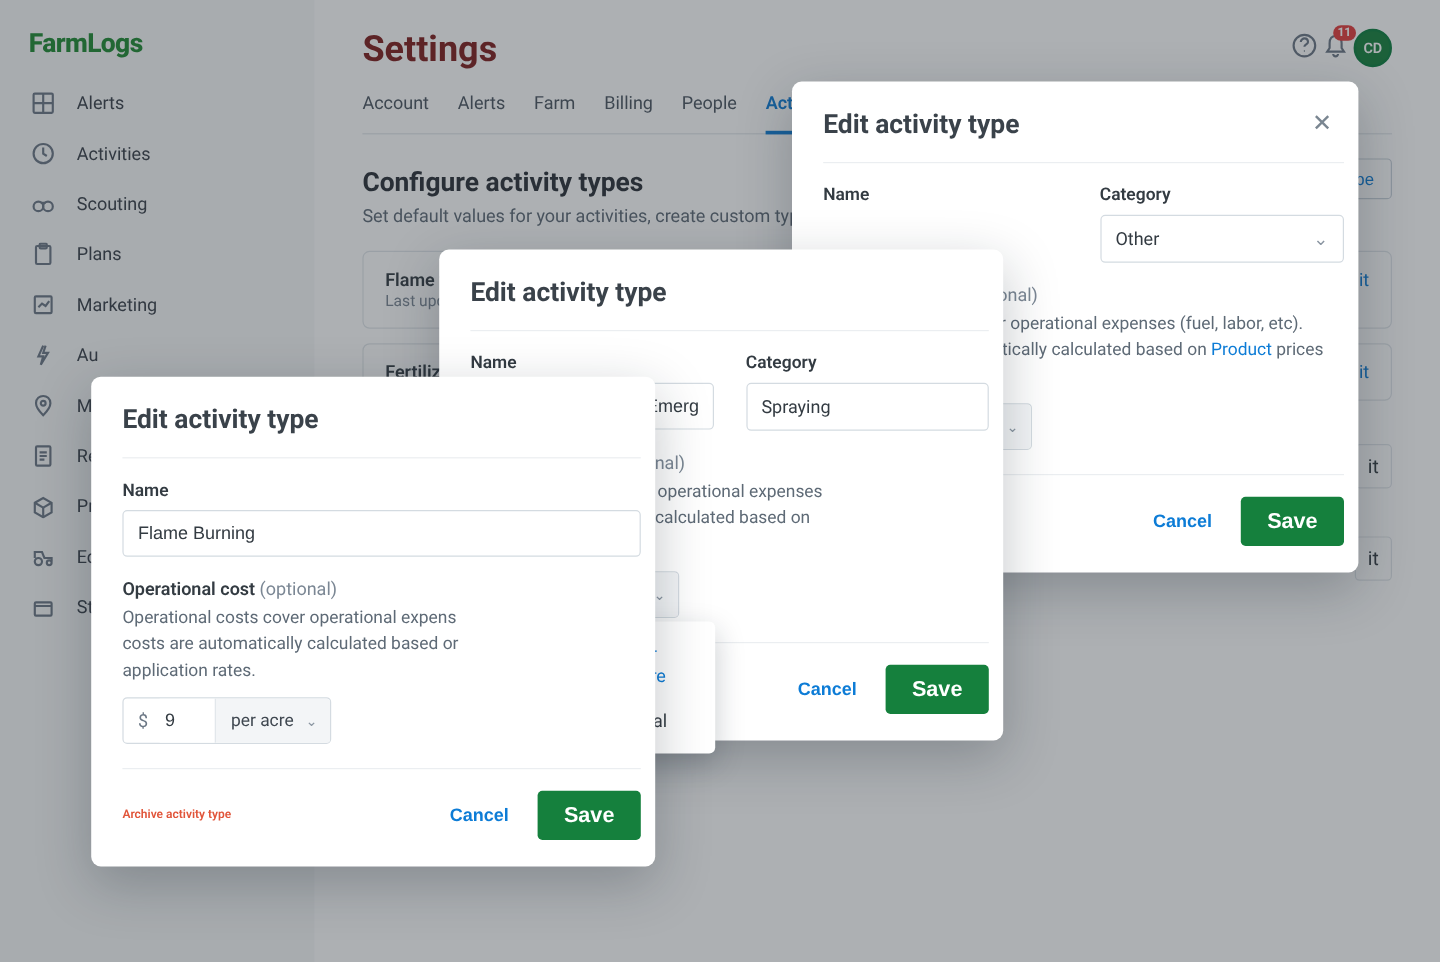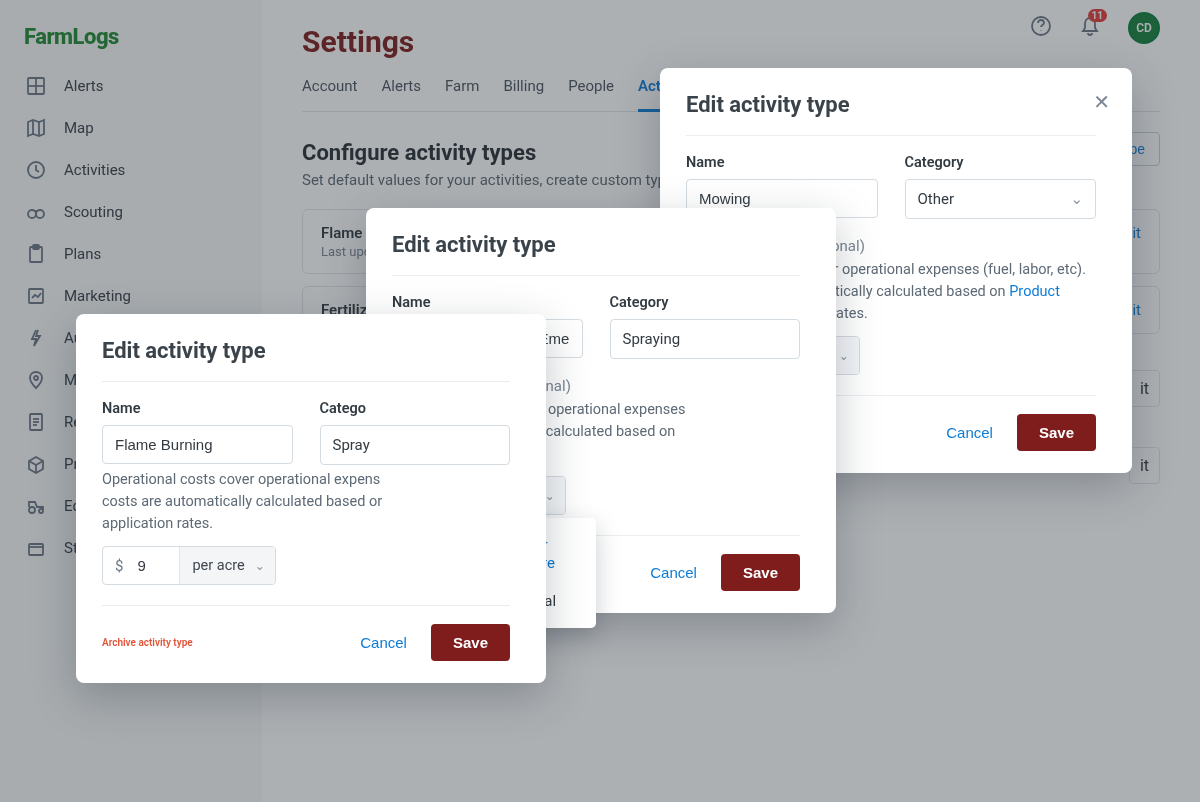--- a/index.html
+++ b/index.html
@@ -6,41 +6,41 @@
   html, body { margin:0; padding:0; font-family: -apple-system, BlinkMacSystemFont, "Segoe UI", Roboto, Helvetica, Arial, sans-serif; color:#333b42; }
   body { width:1200px; height:802px; overflow:hidden; position:relative; background:#f8f9fa; }
   .app { display:flex; width:100%; height:100%; }
   .sidebar { width:262px; background:#f7f8f9; padding:24px 0 0 0; }
   .logo { font-size:22px; font-weight:800; color:#1f8a33; padding:0 0 16px 24px; letter-spacing:-0.5px; }
   .nav-item { display:flex; align-items:center; gap:18px; padding:11px 0 11px 26px; color:#394049; font-size:15px; cursor:pointer; }
   .nav-item .icon { width:20px; height:20px; display:flex; align-items:center; justify-content:center; color:#6b7785; }
   .nav-item svg { display:block; }
   .main { flex:1; background:#ffffff; padding:24px 40px; position:relative; }
   .page-title { font-size:30px; font-weight:700; color:#7f1d1d; margin:0 0 18px 0; }
-  .topright { position:absolute; top:12px; right:40px; display:flex; align-items:center; gap:27px; }
+  .topright { position:absolute; top:24px; right:40px; display:flex; align-items:center; gap:4px; }
   .avatar { width:32px; height:32px; border-radius:50%; background:#15803d; color:#fff; display:flex; align-items:center; justify-content:center; font-size:12px; font-weight:600; border:2px solid #0c7d3e; }
   .bell-badge { position:relative; }
   .bell-badge .badge { position:absolute; top:-6px; right:-6px; background:#e23b3b; color:#fff; font-size:10px; font-weight:700; border-radius:8px; padding:1px 4px; min-width:14px; text-align:center; }
   .tabs { display:flex; gap:24px; border-bottom:1px solid #e1e6ea; font-size:15px; color:#4b5560; }
   .tabs .tab { padding:0 0 14px 0; cursor:pointer; }
   .tabs .tab.active { color:#0d7cd6; border-bottom:3px solid #0d7cd6; font-weight:600; margin-bottom:-1px; }
   .section-title { font-size:22px; font-weight:700; margin:28px 0 6px 0; color:#2a3037; }
   .section-sub { font-size:15px; color:#5e6a76; margin-bottom:20px; }
   .card-btn-right { position:absolute; right:40px; top:132px; }
   .btn-outline { border:1px solid #c9d2da; background:#fff; color:#0d7cd6; padding:8px 14px; border-radius:4px; font-size:14px; cursor:pointer; }
   .activity-row { border:1px solid #e1e6ea; border-radius:6px; padding:14px 18px; margin-bottom:12px; display:flex; justify-content:space-between; align-items:flex-start; }
   .activity-row .left .name { font-weight:600; font-size:15px; }
   .activity-row .left .sub { font-size:13px; color:#7b8794; margin-top:2px; }
   .activity-row .edit-link { color:#0d7cd6; font-size:15px; cursor:pointer; }
 
   
   .scrim { position:absolute; inset:0; background:rgba(40,48,56,0.38); }
 
   
-  .modal { position:absolute; background:#fff; border-radius:8px; box-shadow:0 14px 44px rgba(20,30,45,0.25); padding:24px 36px 22px 26px; }
+  .modal { position:absolute; background:#fff; border-radius:8px; box-shadow:0 14px 44px rgba(20,30,45,0.25); padding:24px 12px 22px 26px; }
   .modal h2 { margin:0 0 18px 0; font-size:22px; font-weight:700; color:#3a424a; }
   .modal .close { position:absolute; top:22px; right:22px; cursor:pointer; color:#7a8691; font-size:20px; }
   .modal hr { border:none; border-top:1px solid #ebeef1; margin:0 0 18px 0; }
   .modal label.lbl { display:block; font-size:14.5px; font-weight:600; color:#333b42; margin-bottom:8px; }
   .row-fields { display:flex; gap:27px; }
   .field { flex:1; }
   .input, .select { width:100%; border:1px solid #d4dbe1; border-radius:4px; padding:10px 12px; font-size:15px; color:#333b42; background:#fff; }
   .select { display:flex; align-items:center; justify-content:space-between; cursor:pointer; }
   .select .chev { color:#8a95a1; }
   .op-head { font-size:15px; margin-top:18px; }
@@ -50,22 +50,22 @@
   .op-desc a { color:#0d7cd6; text-decoration:none; }
   .cost-row { display:flex; align-items:stretch; margin-top:12px; }
   .cost-box { display:flex; align-items:center; border:1px solid #d4dbe1; border-radius:4px; overflow:hidden; }
   .cost-cur { padding:0 10px 0 12px; color:#6b7785; font-size:15px; }
   .cost-val { border:none; outline:none; width:46px; padding:10px 4px; font-size:15px; color:#333b42; }
   .cost-unit { background:#f3f5f7; padding:10px 30px 10px 12px; border-left:1px solid #e2e7eb; font-size:14.5px; color:#3f4750; cursor:pointer; position:relative; }
   .cost-unit .chev { position:absolute; right:10px; top:50%; transform:translateY(-50%); color:#8a95a1; font-size:12px; }
   .modal-footer { display:flex; align-items:center; justify-content:space-between; margin-top:20px; padding-top:18px; border-top:1px solid #ebeef1; }
   .archive { color:#e1553a; font-size:10px; font-weight:600; cursor:pointer; }
   .btns { display:flex; gap:12px; align-items:center; }
-  .btn-cancel { background:none; border:none; color:#0d7cd6; font-size:15px; font-weight:400; cursor:pointer; padding:10px 12px; }
-  .btn-save { background:#7f1d1d; border:none; color:#fff; font-size:15px; font-weight:600; padding:10px 22px; border-radius:4px; cursor:pointer; }
+  .btn-cancel { background:none; border:none; color:#0d7cd6; font-size:15px; font-weight:700; cursor:pointer; padding:10px 12px; }
+  .btn-save { background:#15803d; border:none; color:#fff; font-size:18px; font-weight:600; padding:10px 22px; border-radius:4px; cursor:pointer; }
 
   .dropdown-menu { position:absolute; background:#fff; border-radius:5px; box-shadow:0 8px 24px rgba(20,30,45,0.22); padding:8px 0; width:86px; }
   .dropdown-menu .opt { padding:10px 16px; font-size:15px; cursor:pointer; }
   .dropdown-menu .opt.sel { color:#0d7cd6; }
 
   .icon-svg { stroke:#6b7785; stroke-width:1.8; fill:none; }
 </style>
 </head>
 <body>
 
@@ -76,30 +76,20 @@
 
     <div class="nav-item">
       <span class="icon">
           <svg width="20" height="20" class="icon-svg">
             <rect x="2" y="2" width="16" height="16" rx="1"></rect>
             <line x1="10" y1="2" x2="10" y2="18"></line>
             <line x1="2" y1="10" x2="18" y2="10"></line>
           </svg>
         </span>
       <span>Alerts</span>
-    </div>
-    <div class="nav-item">
-      <span class="icon">
-          <svg width="20" height="20" class="icon-svg">
-            <path d="M2 4 L7 2 L13 4 L18 2 L18 16 L13 18 L7 16 L2 18 Z"></path>
-            <line x1="7" y1="2" x2="7" y2="16"></line>
-            <line x1="13" y1="4" x2="13" y2="18"></line>
-          </svg>
-        </span>
-      <span>Map</span>
     </div>
     <div class="nav-item">
       <span class="icon">
           <svg width="20" height="20" class="icon-svg">
             <circle cx="10" cy="10" r="8"></circle>
             <polyline points="10,5 10,10 13,12"></polyline>
           </svg>
         </span>
       <span>Activities</span>
     </div>
@@ -249,21 +239,20 @@
 
 <div class="scrim"></div>
 
 <div class="modal" style="left:660px; top:68px; width:472px;">
   <h2>Edit activity type</h2>
   <span class="close">✕</span>
   <hr>
   <div class="row-fields">
     <div class="field">
       <label class="lbl">Name</label>
-      <input class="input" value="Mowing" style="">
     </div>
     <div class="field">
       <label class="lbl">Category</label>
       <div class="select">
         <span>Other</span>
         <span class="chev">⌄</span>
       </div>
     </div>
   </div>
   <div class="op-head">
@@ -336,26 +325,23 @@
 </div>
 
 <div class="modal" style="left:76px; top:314px; width:470px;">
   <h2>Edit activity type</h2>
   <hr>
   <div class="row-fields">
     <div class="field">
       <label class="lbl">Name</label>
       <input class="input" value="Flame Burning" style="">
     </div>
-    <div class="field">
-      <label class="lbl">Catego</label>
-      <div class="select">
-        <span>Spray</span>
-      </div>
-    </div>
+  </div>
+  <div class="op-head">
+    <b>Operational cost</b> <span class="opt">(optional)</span>
   </div>
   <div class="op-desc">
     <span>Operational costs cover operational expens<br>costs are automatically calculated based or<br>application rates.</span>
   </div>
   <div class="cost-row">
     <div class="cost-box">
       <span class="cost-cur">$</span>
       <input class="cost-val" value="9" style="">
       <div class="cost-unit">
         <span>per acre</span>

